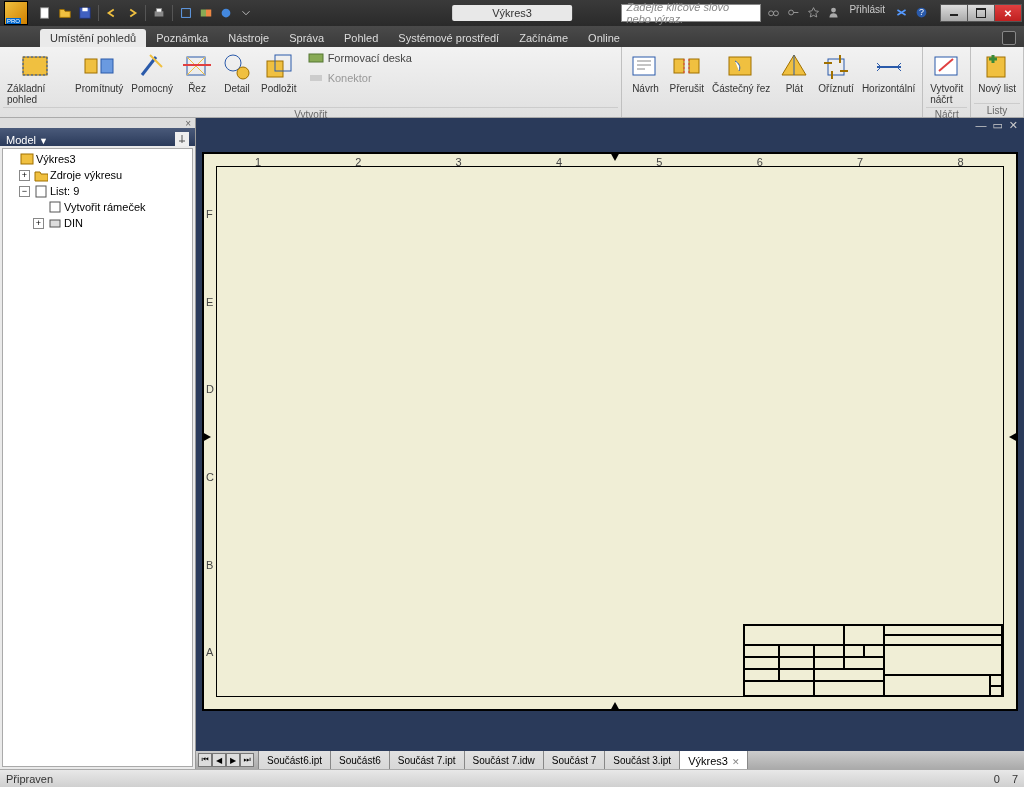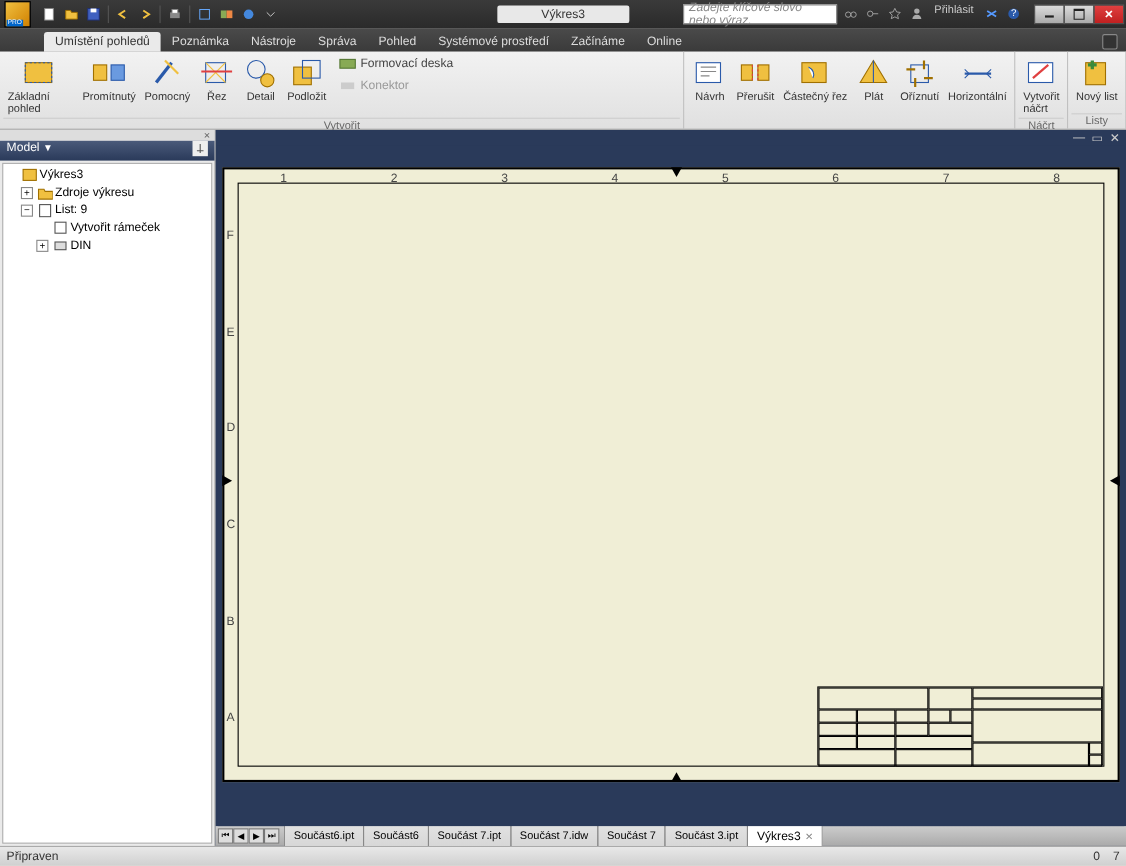--- a/index.html
+++ b/index.html
@@ -35,21 +35,21 @@
 .rbtn{display:flex;flex-direction:column;align-items:center;padding:2px 4px;cursor:pointer;border-radius:3px;min-width:40px}
 .rbtn .ic{width:32px;height:32px;display:flex;align-items:center;justify-content:center}
 .rbtn .lbl{font-size:10px;color:#333;text-align:left;line-height:11px;max-width:60px}
 .rbtn-sm{display:flex;align-items:center;padding:1px 3px;cursor:pointer;font-size:10px;color:#444;gap:4px}
 .rbtn-sm.disabled{color:#999}
 .rbtn-sm .ic{width:16px;height:16px}
 .rstack{display:flex;flex-direction:column;justify-content:center;gap:2px;padding:0 4px}
 .main{flex:1;display:flex;overflow:hidden}
 .panel{width:196px;background:#eaeaea;display:flex;flex-direction:column;border-right:1px solid #999}
 .panel-close{height:10px;text-align:right;padding-right:4px;font-size:10px;color:#666;cursor:pointer;background:#ddd}
-.panel-hdr{height:18px;background:linear-gradient(#4a5a7a,#2a3a5a);color:#fff;display:flex;align-items:flex-start;padding:0 6px;font-size:11px;justify-content:space-between}
+.panel-hdr{height:18px;background:linear-gradient(#4a5a7a,#2a3a5a);color:#fff;display:flex;align-items:flex-end;padding:0 6px;font-size:11px;justify-content:space-between}
 .panel-hdr .tog{font-size:9px}
 .panel-hdr .pin{width:14px;height:14px;background:#eee;display:flex;align-items:center;justify-content:center}
 .tree{flex:1;background:#fff;border:1px solid #aaa;margin:2px;overflow:auto;padding:2px}
 .tree-node{display:flex;align-items:center;gap:2px;padding:1px 0;cursor:pointer;white-space:nowrap}
 .exp{width:11px;height:11px;border:1px solid #888;display:flex;align-items:center;justify-content:center;font-size:9px;line-height:1;background:#fff;margin-right:2px}
 .exp.none{border:none}
 .tic{width:14px;height:14px;flex-shrink:0}
 .ind1{padding-left:14px}.ind2{padding-left:28px}
 .canvas-area{flex:1;background:#2a3a5a;display:flex;flex-direction:column;position:relative}
 .doc-win-hdr{height:14px;display:flex;justify-content:flex-end;align-items:center;gap:2px;padding-right:4px;color:#ccc;font-size:10px}

